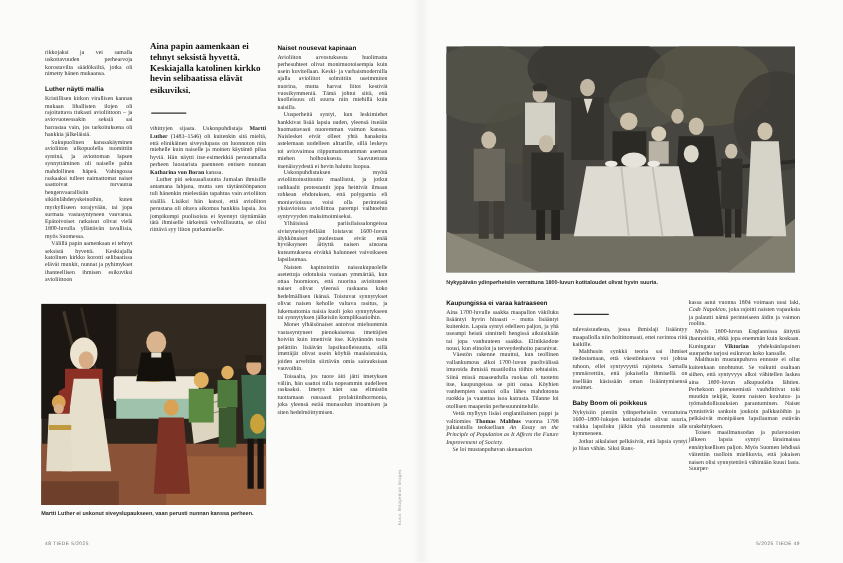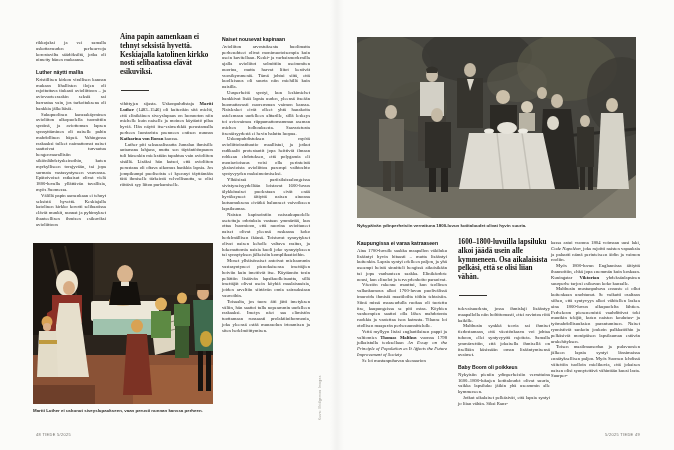--- a/index.html
+++ b/index.html
@@ -37,21 +37,21 @@
 
 <div class="col" style="left:36px;top:40px;width:70px;">
   <p>rikkojaksi ja vei samalla uskottavuuden perhearvoja korostavilta säädöksiltä, jotka oli nimetty hänen mukaansa.</p>
   <h3 class="heading">Luther näytti mallia</h3>
   <p>Kristillisen kirkon virallisen kannan mukaan lihallisten ilojen oli rajoituttava tiukasti avioliittoon – ja aviovuoteessakin seksiä sai harrastaa vain, jos tarkoituksena oli hankkia jälkeläisiä.</p>
   <p class="ind">Sukupuolinen kanssakäyminen avioliiton ulkopuolella tuomittiin syntinä, ja aviottoman lapsen synnyttäminen oli naiselle pahin mahdollinen häpeä. Vahingossa raskaaksi tulleet naimattomat naiset saattoivat turvautua hengenvaarallisiin sikiönlähdetyskeinoihin, kuten myrkylliseen torajyvään, tai jopa surmata vastasyntyneen vauvansa. Epätoivoiset ratkaisut olivat vielä 1800-luvulla yllättävän tavallisia, myös Suomessa.</p>
   <p class="ind">Välillä papin aamenkaan ei tehnyt seksistä hyvettä. Keskiajalla katolinen kirkko korotti selibaatissa elävät munkit, nunnat ja pyhimykset ihanteellisen ihmisen esikuviksi avioliittoon</p>
 </div>
 
 <div class="col" style="left:120px;top:33px;width:93px;">
-  <p class="pullquote">Aina papin aamenkaan ei tehnyt seksistä hyvettä. Keskiajalla katolinen kirkko nosti selibaatissa elävät esikuviksi.</p>
+  <p class="pullquote">Aina papin aamenkaan ei tehnyt seksistä hyvettä. Keskiajalla katolinen kirkko hevin selibaatissa elävät esikuviksi.</p>
   <div class="rule"></div>
   <p><span>vihittyjen sijasta. Uskonpuhdistaja </span><span class="bd">Martti Luther</span><span> (1483–1546) oli kuitenkin sitä mieltä, että elinikäinen siveyslupaus on luonnoton niin miehelle kuin naiselle ja moinen käytäntö pilaa hyviä. Hän näytti itse-esimerkkiä perustamalla perheen luostarista paenneen entisen nunnan </span><span class="bd">Katharina von Boran</span><span> kanssa.</span></p>
   <p class="ind">Luther piti seksuaalisuutta Jumalan ihmisille antamana lahjana, mutta sen täytäntöönpanon tuli hänenkin mielestään tapahtua vain avioliiton sisällä. Lisäksi hän katsoi, että avioliiton perustana oli oltava aikomus hankkia lapsia. Jos jompikumpi puolisoista ei kyennyt täyttämään tätä ihmiselle tärkeintä velvollisuutta, se olisi riittävä syy liiton purkamiselle.</p>
 </div>
 
 <div class="col" style="left:222px;top:36px;width:88px;">
   <h3 class="heading first">Naiset nousevat kapinaan</h3>
   <p>Avioliiton arvostuksesta huolimatta perhesuhteet olivat monimuotoisempia kuin usein kuvitellaan. Keski- ja varhaismodernilla ajalla avioliitot solmittiin useimmiten nuorina, mutta harvat liitot kestivät vuosikymmeniä. Tämä johtui siitä, että kuolleisuus oli suurta niin miehillä kuin naisilla.</p>
   <p class="ind">Uusperheitä syntyi, kun leskimiehet hankkivat lisää lapsia uuden, yleensä itseään huomattavasti nuoremman vaimon kanssa. Naislesket eivät olleet yhtä hanakoita astelemaan uudelleen alttarille, sillä leskeys toi aviovaimoa riippumattomamman aseman miehen holhouksesta. Saavutetusta itsenäisyydestä ei hevin haluttu luopua.</p>
   <p class="ind">Uskonpuhdistuksen myötä avioliittoinstituutio maallistui, ja jotkut radikaalit protestantit jopa heittivät ilmaan rohkean ehdotuksen, että polygamia eli moniavioisuus voisi olla perinteistä yksiavioista avioliittoa parempi vaihtoehto syntyvyyden maksimoimiseksi.</p>
@@ -162,21 +162,20 @@
 
 <div class="col" style="left:357px;top:240px;width:90px;">
   <h3 class="heading first">Kaupungissa ei varaa katraaseen</h3>
   <p>Aina 1700-luvulle saakka maapallon väkiluku lisääntyi hyvin hitaasti – mutta lisääntyi kuitenkin. Lapsia syntyi edelleen paljon, ja yhä useampi heistä sinnitteli hengissä aikuisikään tai jopa vanhuuteen saakka. Elinikäodote nousi, kun elinolot ja terveydenhoito paranivat.</p>
   <p class="ind">Väestön rakenne muuttui, kun teollinen vallankumous alkoi 1700-luvun puolivälissä imuroida ihmisiä maatiloilta töihin tehtaisiin. Siinä missä maaseudulla ruokaa oli tuotettu itse, kaupungeissa se piti ostaa. Köyhien vanhempien saattoi olla lähes mahdotonta ruokkia ja vaatettaa isoa katrasta. Tilanne loi otollisen maaperän perhesuunnittelulle.</p>
   <p class="ind"><span>Vettä myllyyn lisäsi englantilainen pappi ja valtiomies </span><span class="bd">Thomas Malthus</span><span> vuonna 1798 julkaistulla teoksellaan </span><span class="it">An Essay on the Principle of Population as It Affects the Future Improvement of Society.</span></p>
   <p class="ind">Se loi mustanpuhuvan skenaarion</p>
 </div>
 
 <div class="col" style="left:458px;top:238px;width:92px;">
-  <p class="pullquote">1600–1800-luvuilla lapsiluku alkoi jäädä usein alle kymmeneen. Osa aikalaisista pelkäsi, että se olisi liian vähän.</p>
   <div class="rule"></div>
   <p>tulevaisuudesta, jossa ihmislaji lisääntyy maapallolla niin holtittomasti, ettei ravintoa riitä kaikille.</p>
   <p class="ind">Malthusin synkkä teoria sai ihmiset tiedostamaan, että väestönkasvu voi johtaa tuhoon, ellei syntyvyyttä rajoiteta. Samalla ymmärrettiin, että jokaisella ihmisellä on itsellään käsissään oman lisääntymisensä avaimet.</p>
   <h3 class="heading">Baby Boom oli poikkeus</h3>
   <p>Nykyisiin pieniin ydinperheisiin verrattuina 1600–1800-lukujen kotitaloudet olivat suuria, vaikka lapsiluku jäikin yhä useammin alle kymmeneen.</p>
   <p class="ind">Jotkut aikalaiset pelkäsivät, että lapsia syntyi jo liian vähän. Siksi Rans-</p>
 </div>
 
 <div class="col" style="left:551px;top:240px;width:89px;">
   <p><span>kassa astui vuonna 1804 voimaan uusi laki, </span><span class="it">Code Napoléon</span><span>, joka rajoitti naisten vapauksia ja palautti nämä perinteiseen äidin ja vaimon rooliin.</span></p>

